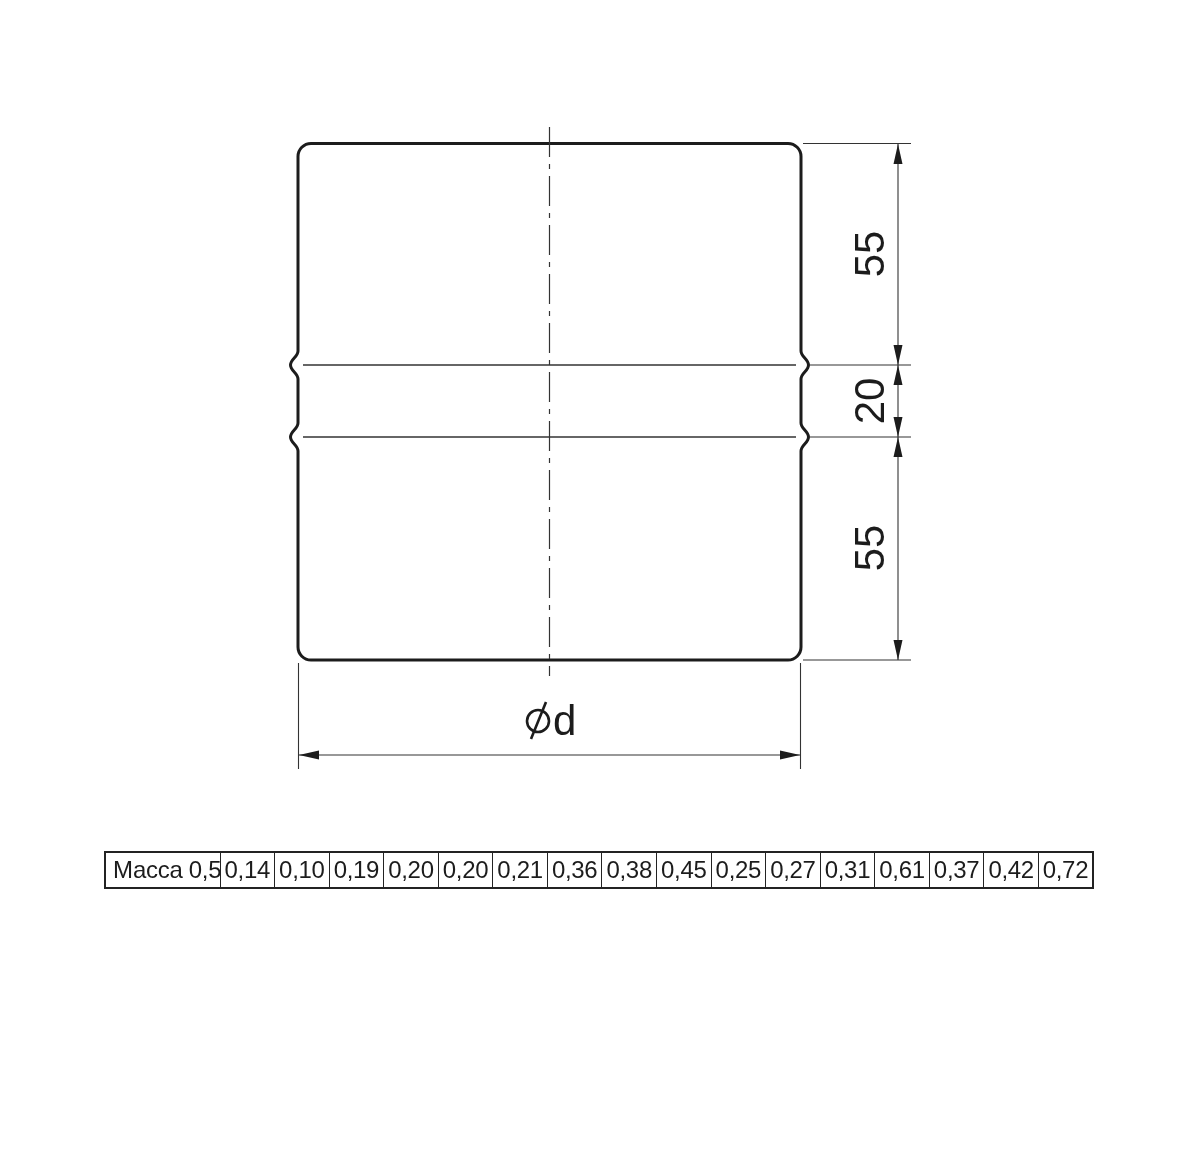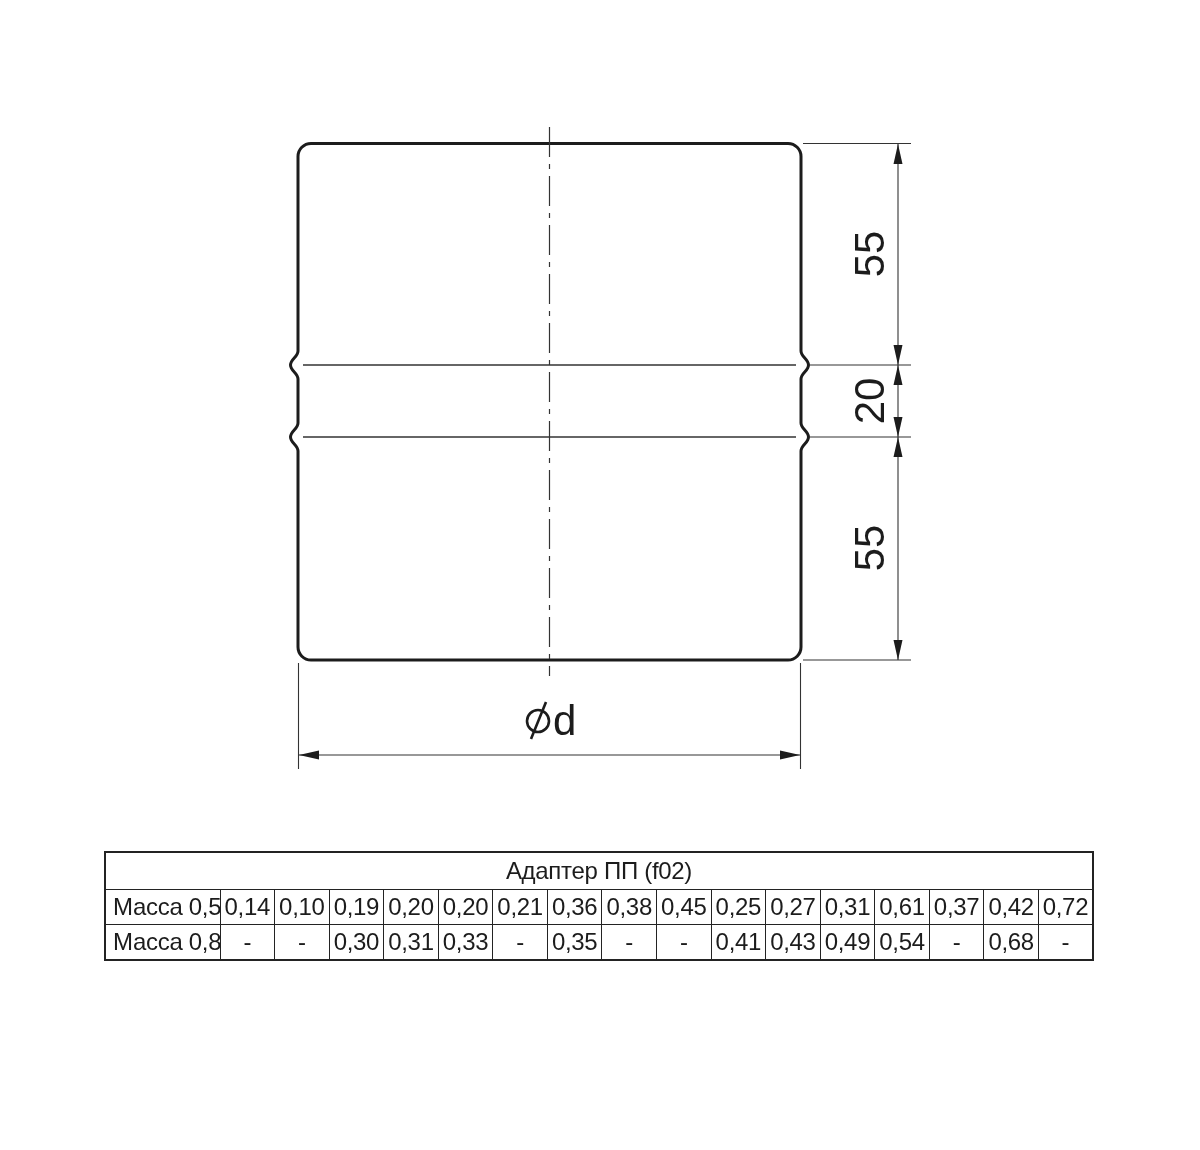--- a/index.html
+++ b/index.html
@@ -135,59 +135,37 @@
     <text x="553" y="735" font-size="42">d</text>
   </svg>
 
   <div class="spec-table-wrap">
     <table class="spec">
       <colgroup>
         <col style="width:115px">
         <col span="16">
       </colgroup>
       <tbody>
-        <tr>
-          <td class="title-cell" colspan="17">Адаптер ПП (f02)</td>
-        </tr>
 
           <tr>
             <td class="row-header">Масса 0,5</td>
             <td>0,14</td>
             <td>0,10</td>
             <td>0,19</td>
             <td>0,20</td>
             <td>0,20</td>
             <td>0,21</td>
             <td>0,36</td>
             <td>0,38</td>
             <td>0,45</td>
             <td>0,25</td>
             <td>0,27</td>
             <td>0,31</td>
             <td>0,61</td>
             <td>0,37</td>
             <td>0,42</td>
             <td>0,72</td>
           </tr>
-          <tr>
-            <td class="row-header">Масса 0,8</td>
-            <td>-</td>
-            <td>-</td>
-            <td>0,30</td>
-            <td>0,31</td>
-            <td>0,33</td>
-            <td>-</td>
-            <td>0,35</td>
-            <td>-</td>
-            <td>-</td>
-            <td>0,41</td>
-            <td>0,43</td>
-            <td>0,49</td>
-            <td>0,54</td>
-            <td>-</td>
-            <td>0,68</td>
-            <td>-</td>
-          </tr>
         </tbody>
     </table>
   </div>
 
 </div>
 
 </body></html>

